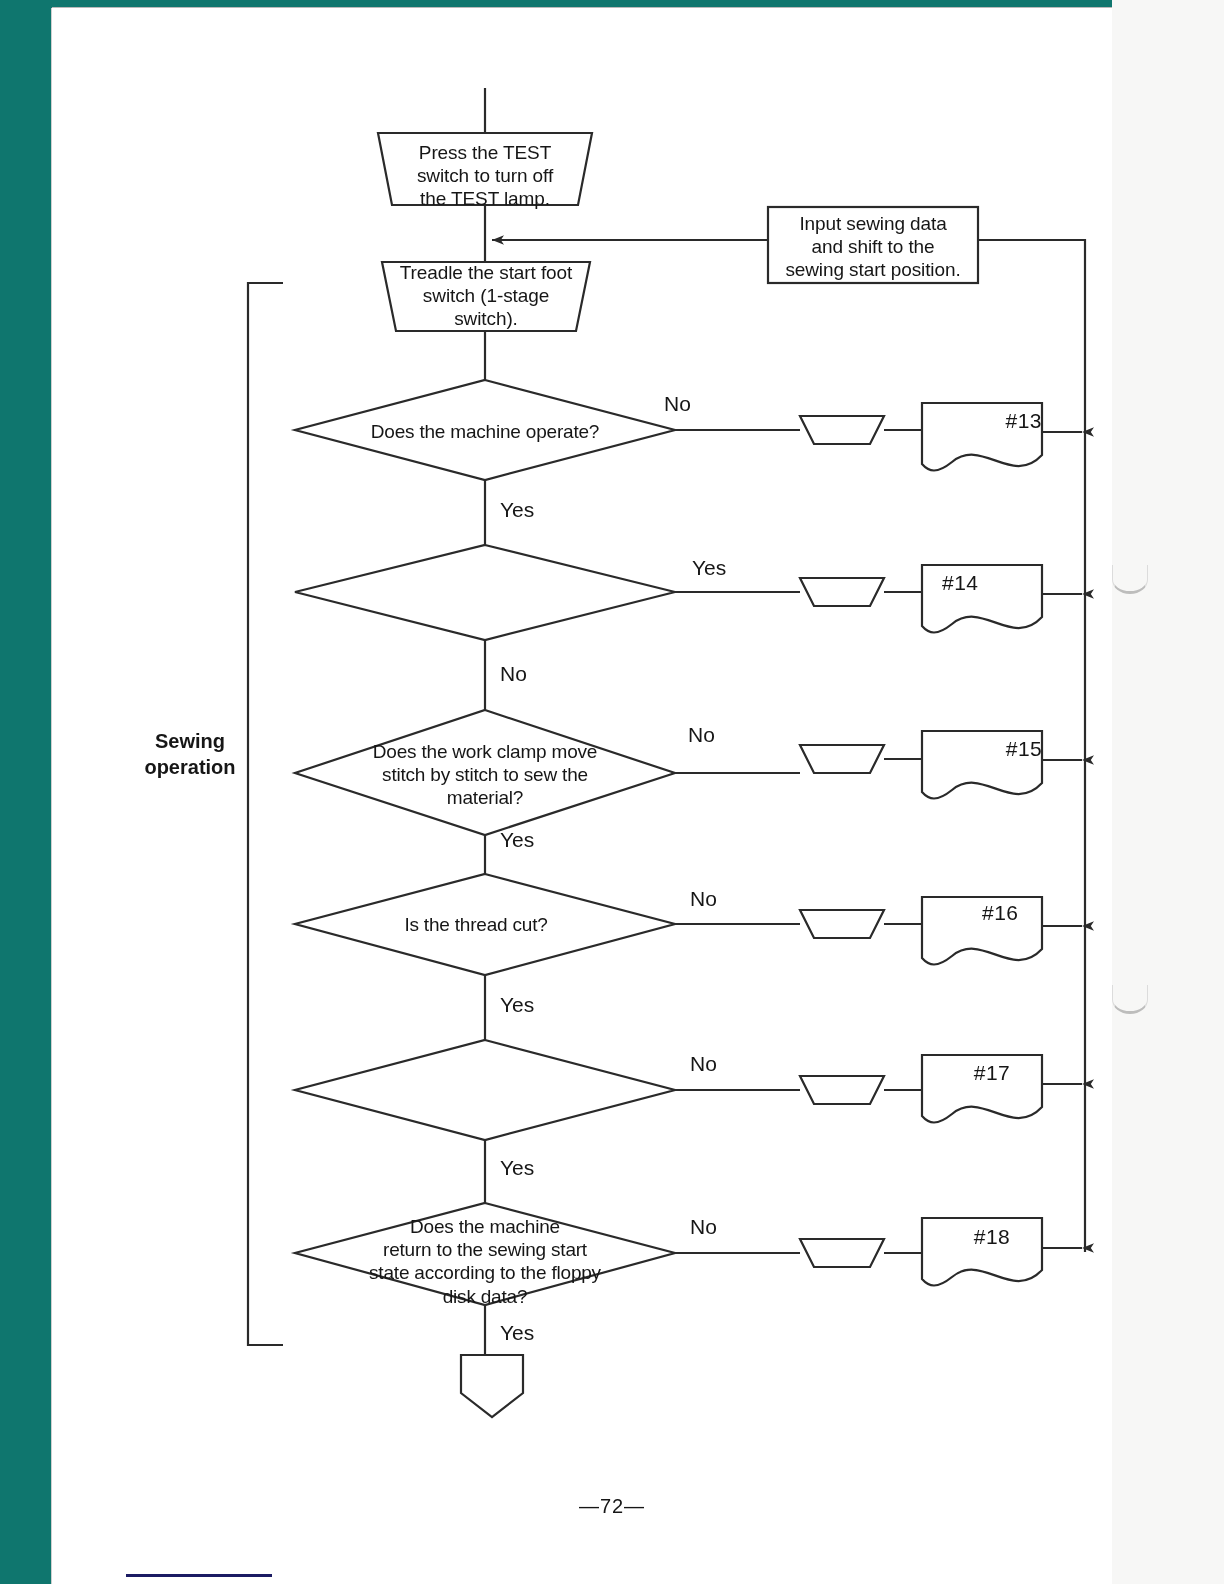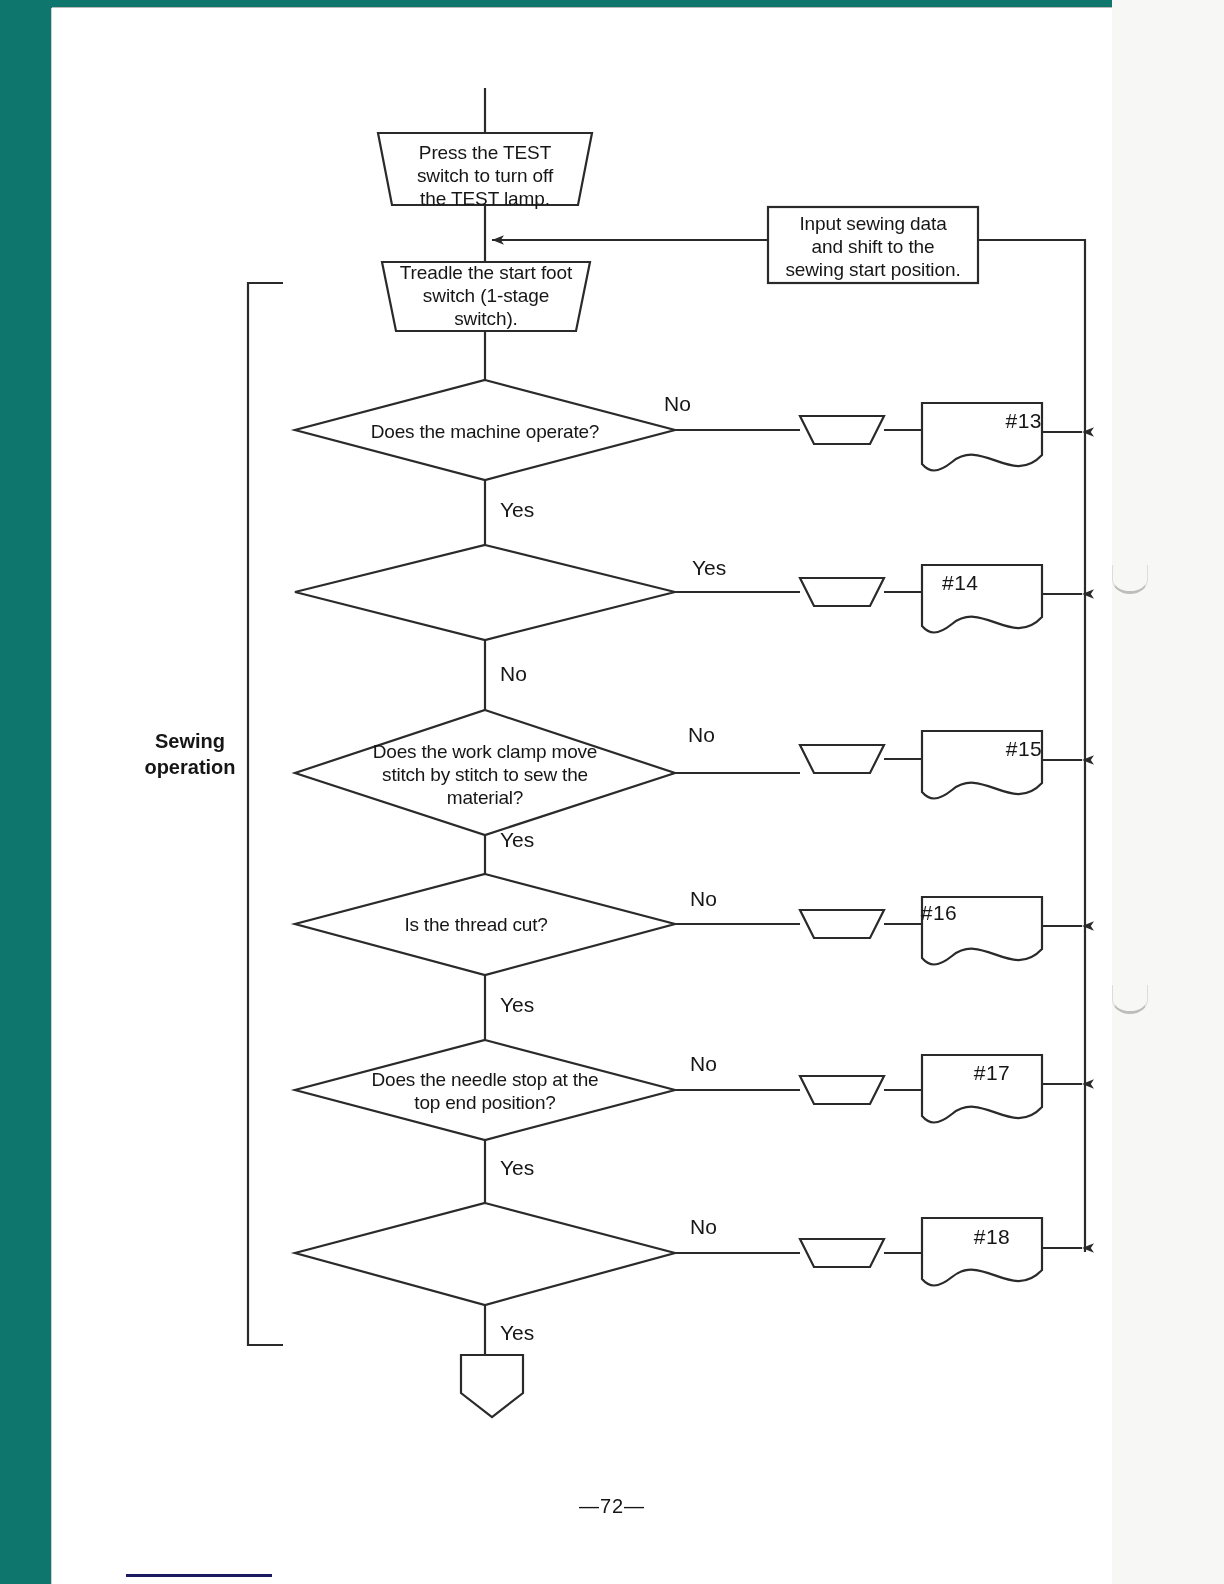--- a/index.html
+++ b/index.html
@@ -204,28 +204,30 @@
   <div class="lbl lbl-diamond" style="left:340px; top:740px; width:290px;">Does the work clamp move
 stitch by stitch to sew the
 material?</div>
   <div class="lbl lbl-yn" style="left:688px; top:722px; width:70px; text-align:left;">No</div>
   <div class="lbl lbl-yn" style="left:500px; top:827px; width:70px; text-align:left;">Yes</div>
   <div class="lbl lbl-ref" style="left:974px; top:736px; width:100px; text-align:center;">#15</div>
 
   <div class="lbl lbl-diamond" style="left:336px; top:913px; width:280px;">Is the thread cut?</div>
   <div class="lbl lbl-yn" style="left:690px; top:886px; width:70px; text-align:left;">No</div>
   <div class="lbl lbl-yn" style="left:500px; top:992px; width:70px; text-align:left;">Yes</div>
-  <div class="lbl lbl-ref" style="left:889px; top:900px; width:100px; text-align:center;">#16</div>
-
-  <div class="lbl lbl-diamond" style="left:340px; top:1068px; width:290px;">Does the needle stop at the
-top end position?</div>
+  <div class="lbl lbl-ref" style="left:982px; top:900px; width:100px; text-align:left;">#16</div>
+
   <div class="lbl lbl-yn" style="left:690px; top:1051px; width:70px; text-align:left;">No</div>
   <div class="lbl lbl-yn" style="left:500px; top:1155px; width:70px; text-align:left;">Yes</div>
   <div class="lbl lbl-ref" style="left:942px; top:1060px; width:100px; text-align:center;">#17</div>
 
+  <div class="lbl lbl-diamond" style="left:330px; top:1215px; width:310px;">Does the machine
+return to the sewing start
+state according to the floppy
+disk  data?</div>
   <div class="lbl lbl-yn" style="left:690px; top:1214px; width:70px; text-align:left;">No</div>
   <div class="lbl lbl-yn" style="left:500px; top:1320px; width:70px; text-align:left;">Yes</div>
   <div class="lbl lbl-ref" style="left:942px; top:1224px; width:100px; text-align:center;">#18</div>
 
   <div class="lbl lbl-side" style="left:110px; top:728px; width:160px;">Sewing
 operation</div>
 
   <div class="lbl lbl-page" style="left:532px; top:1494px; width:160px;">—72—</div>
 
   <div class="artifact-crescent" style="left:1112px; top:565px;"></div>

